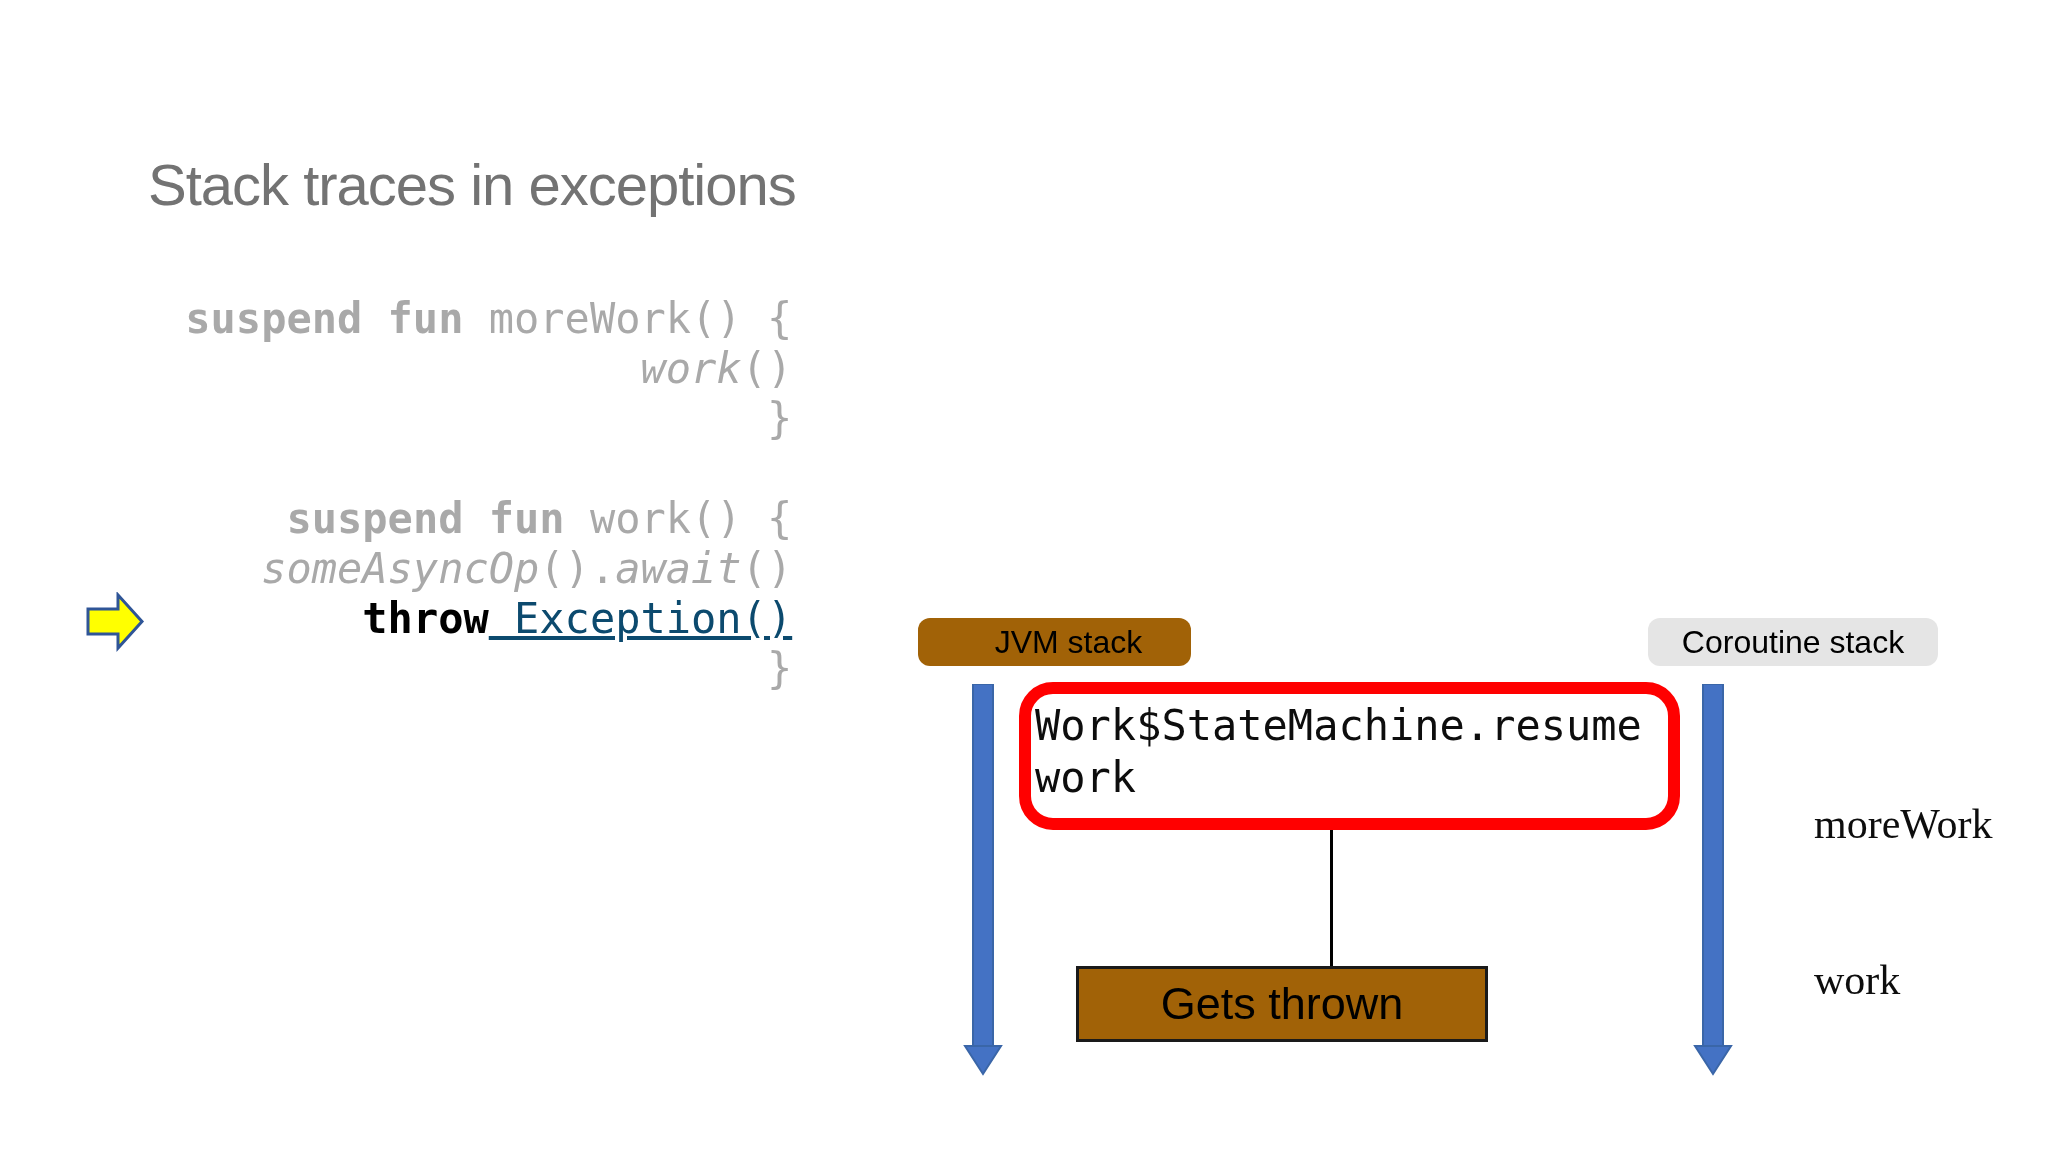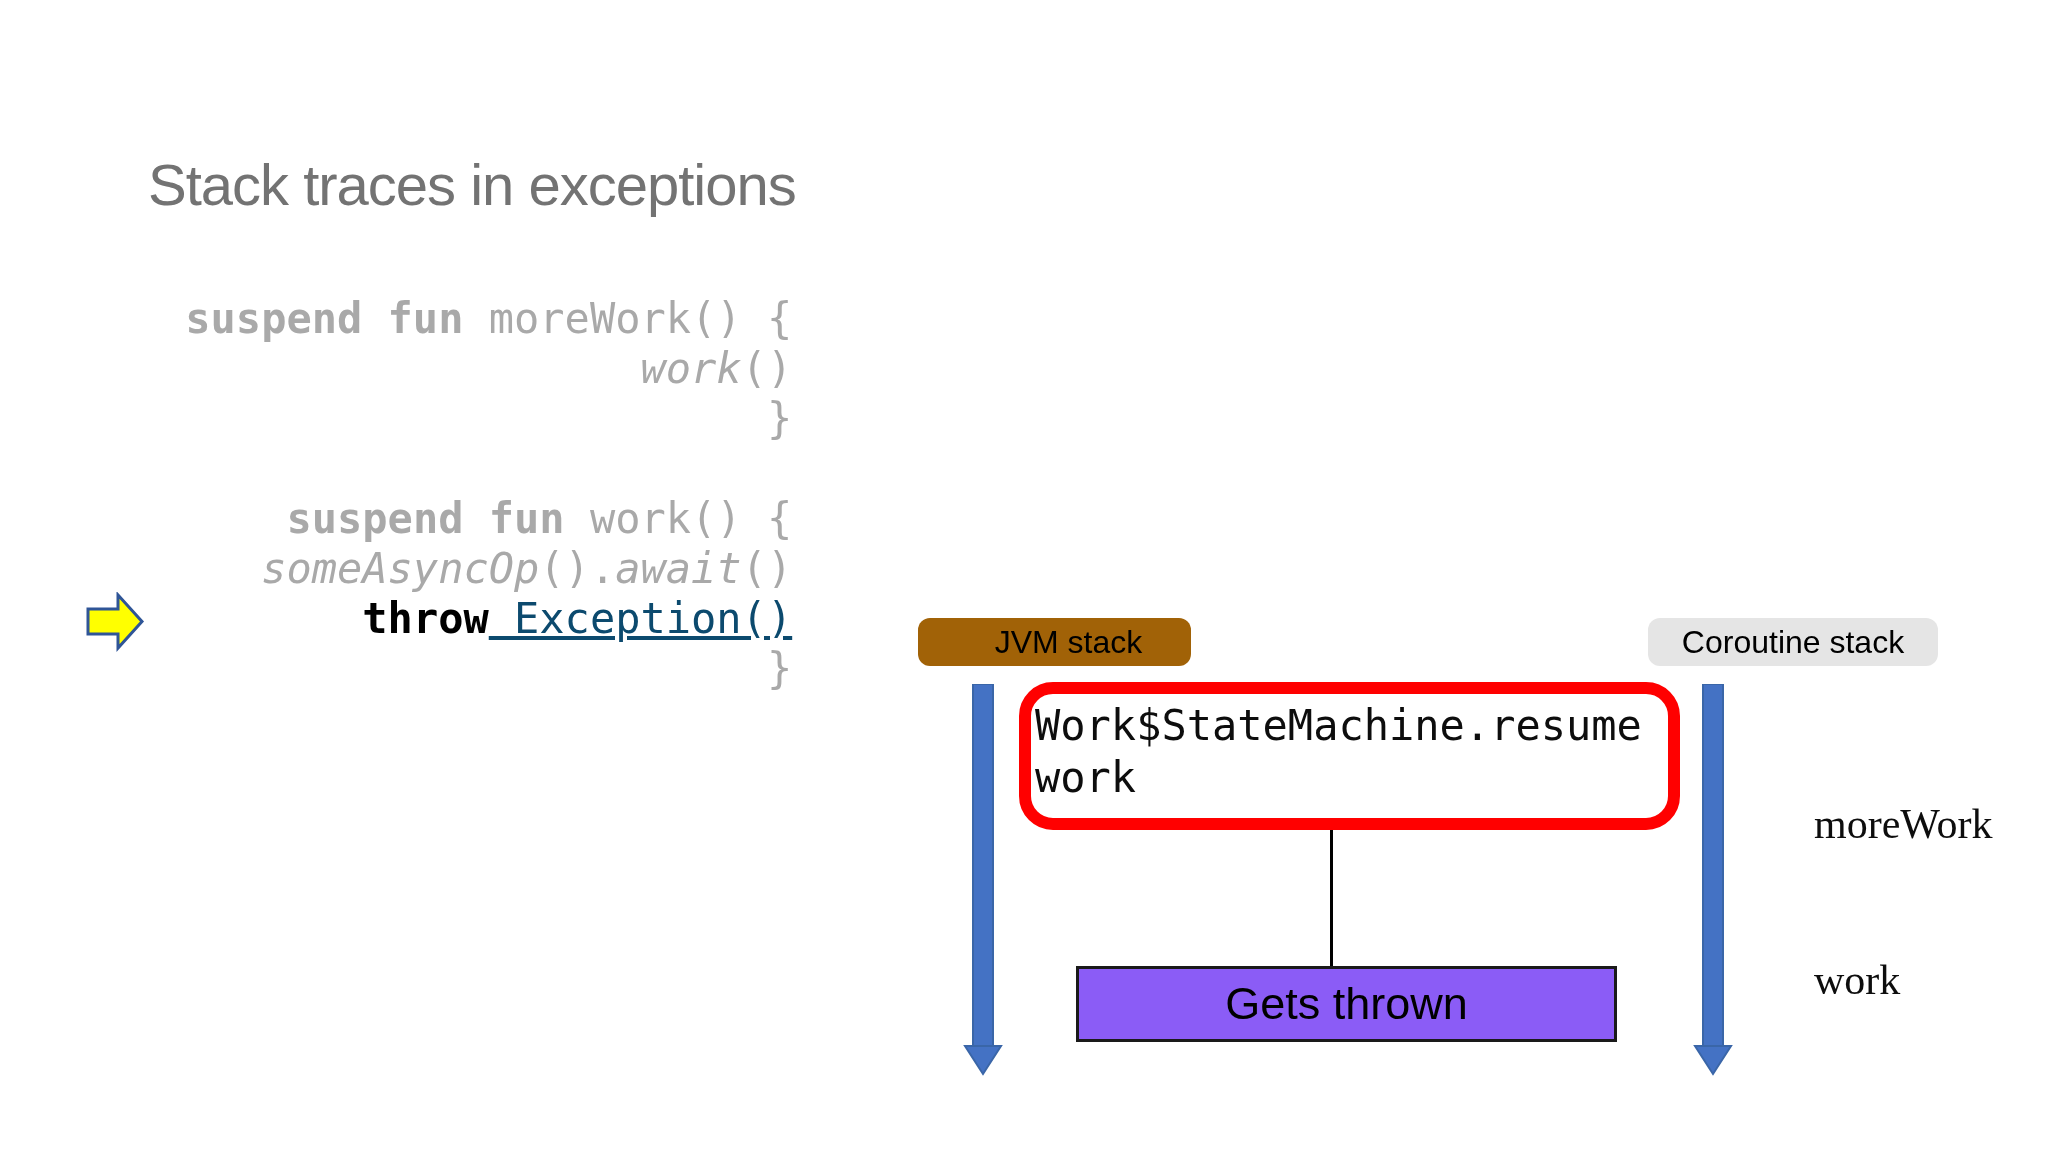--- a/index.html
+++ b/index.html
@@ -58,23 +58,23 @@
     white-space:nowrap;
   }
   
   .connector{
     position:absolute;left:1330px;top:830px;
     width:3px;height:136px;background:#000000;
   }
   
   .gets-thrown{
     position:absolute;left:1076px;top:966px;
-    width:541px;height:76px;
+    width:412px;height:76px;
     box-sizing:border-box;
-    background:#8b5cf6;border:3px solid #1a1a1a;
+    background:#a16207;border:3px solid #1a1a1a;
     font-size:45px;line-height:70px;text-align:center;
     color:#000000;
   }
   
   .co-frames{
     position:absolute;left:1768px;top:694px;
     font-family:Liberation Serif, serif;
     font-size:42px;line-height:52px;color:#0d0d0d;
     white-space:pre;
     margin-left:46px;

